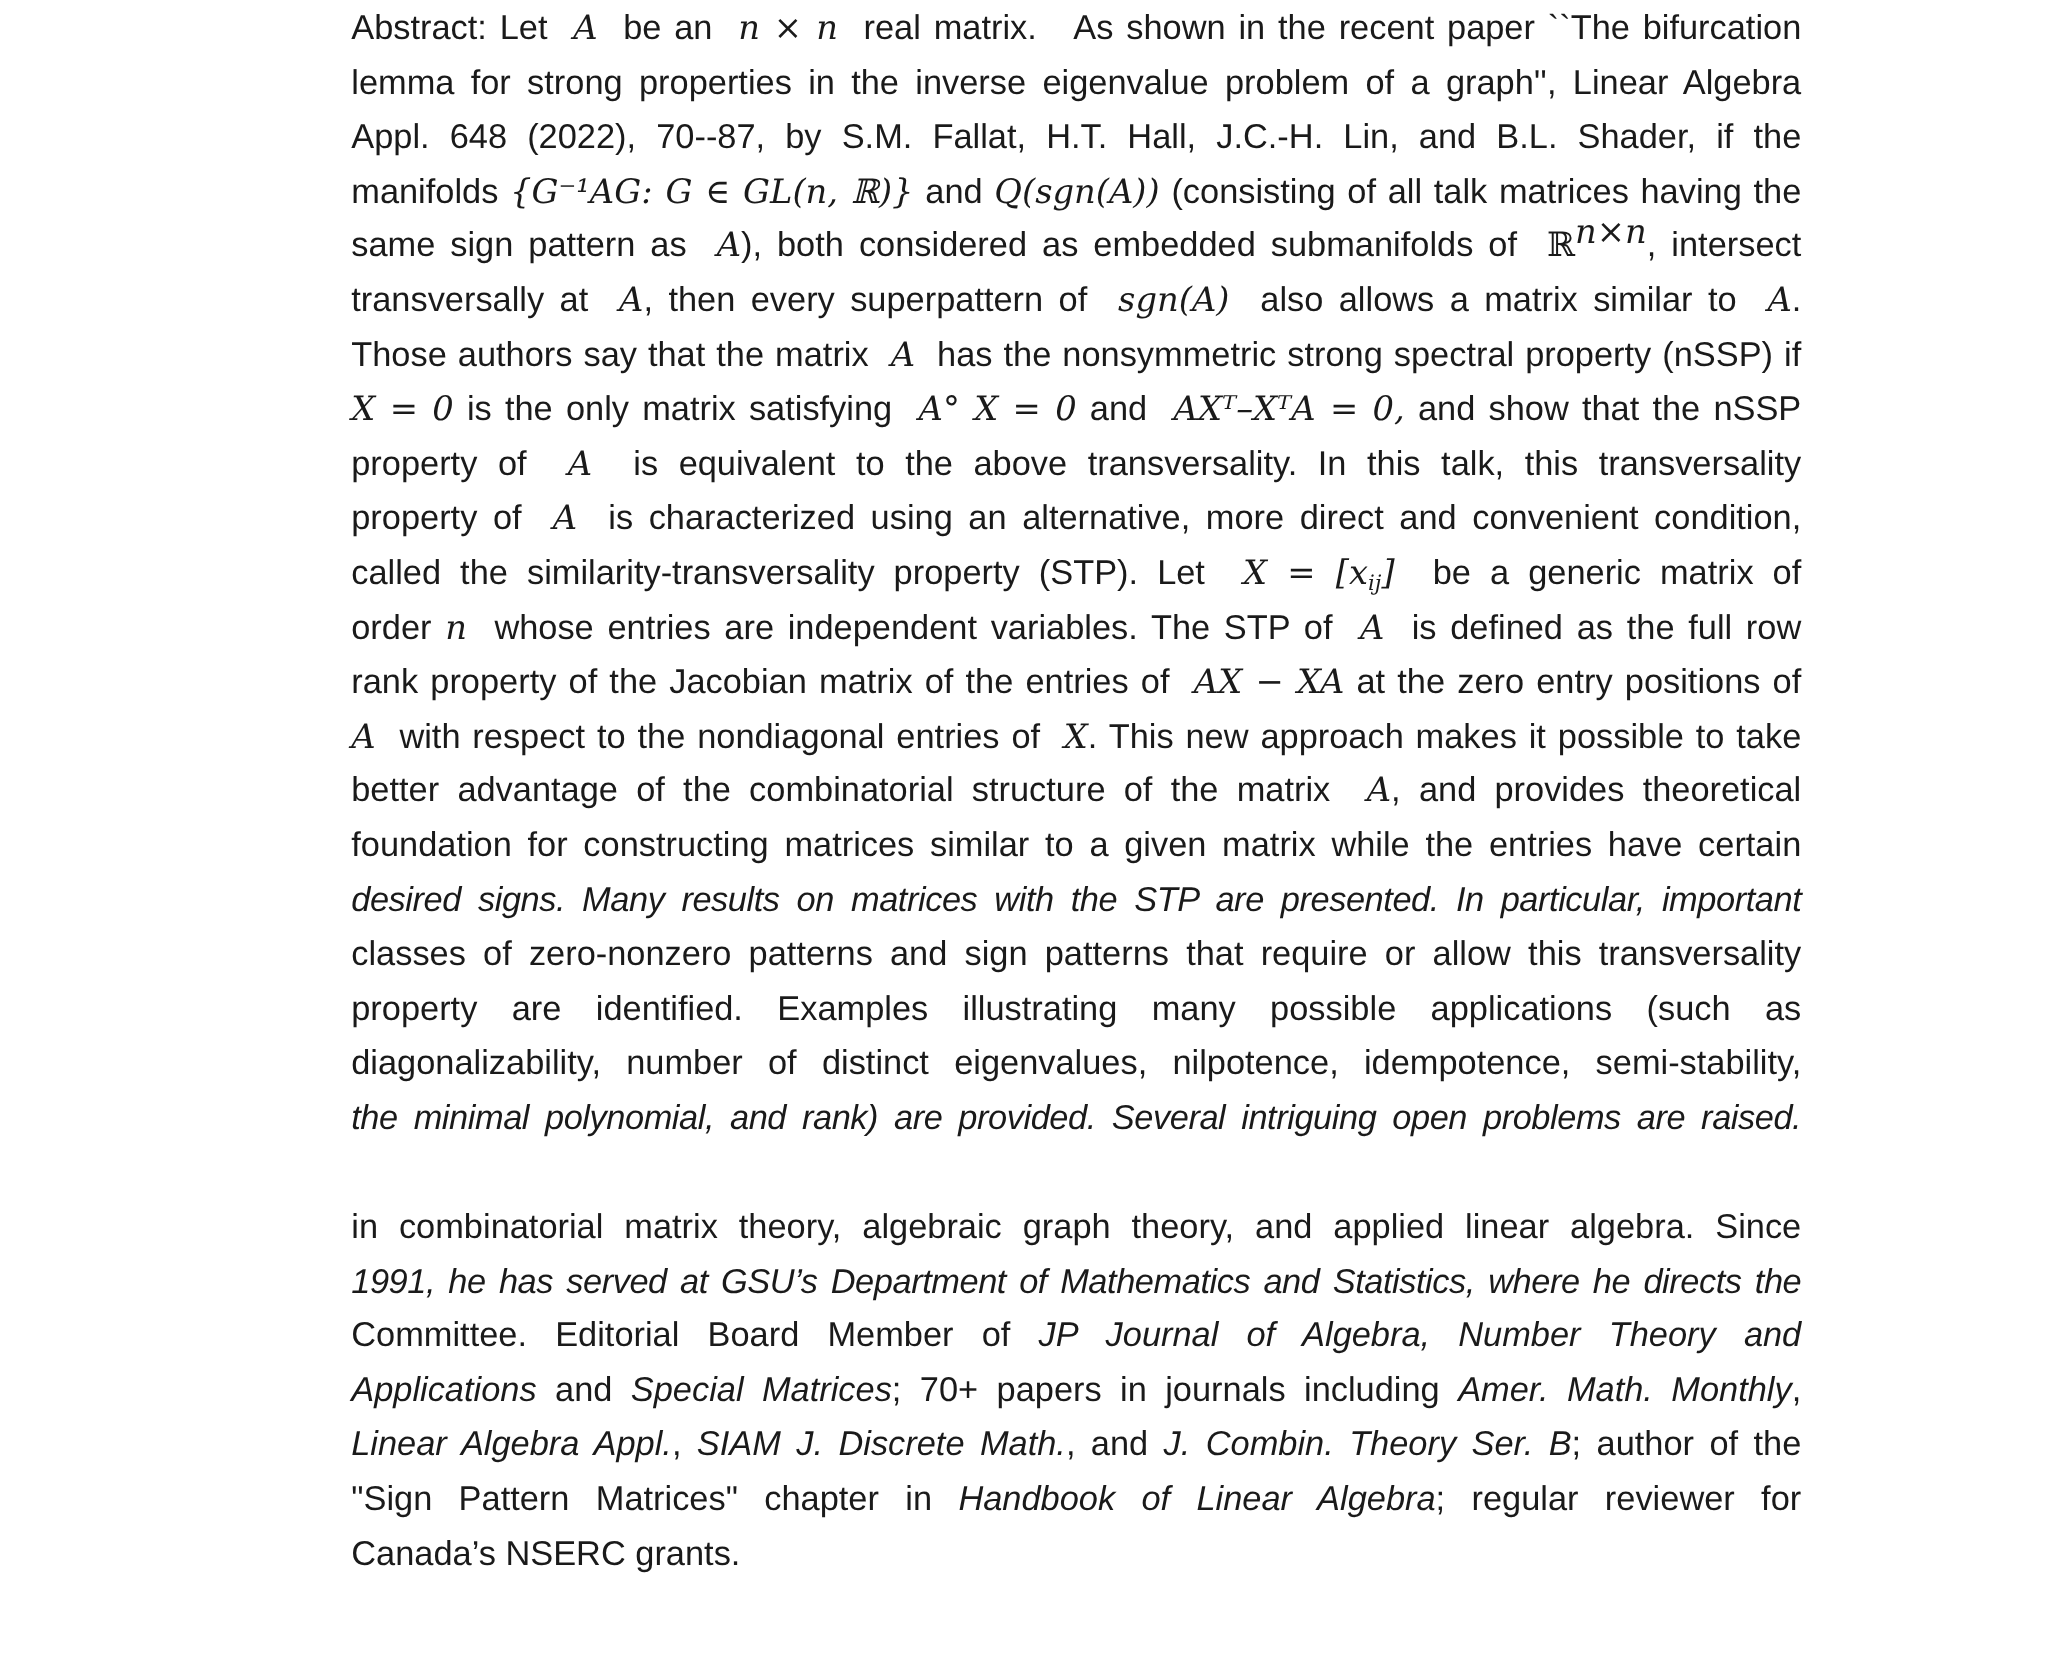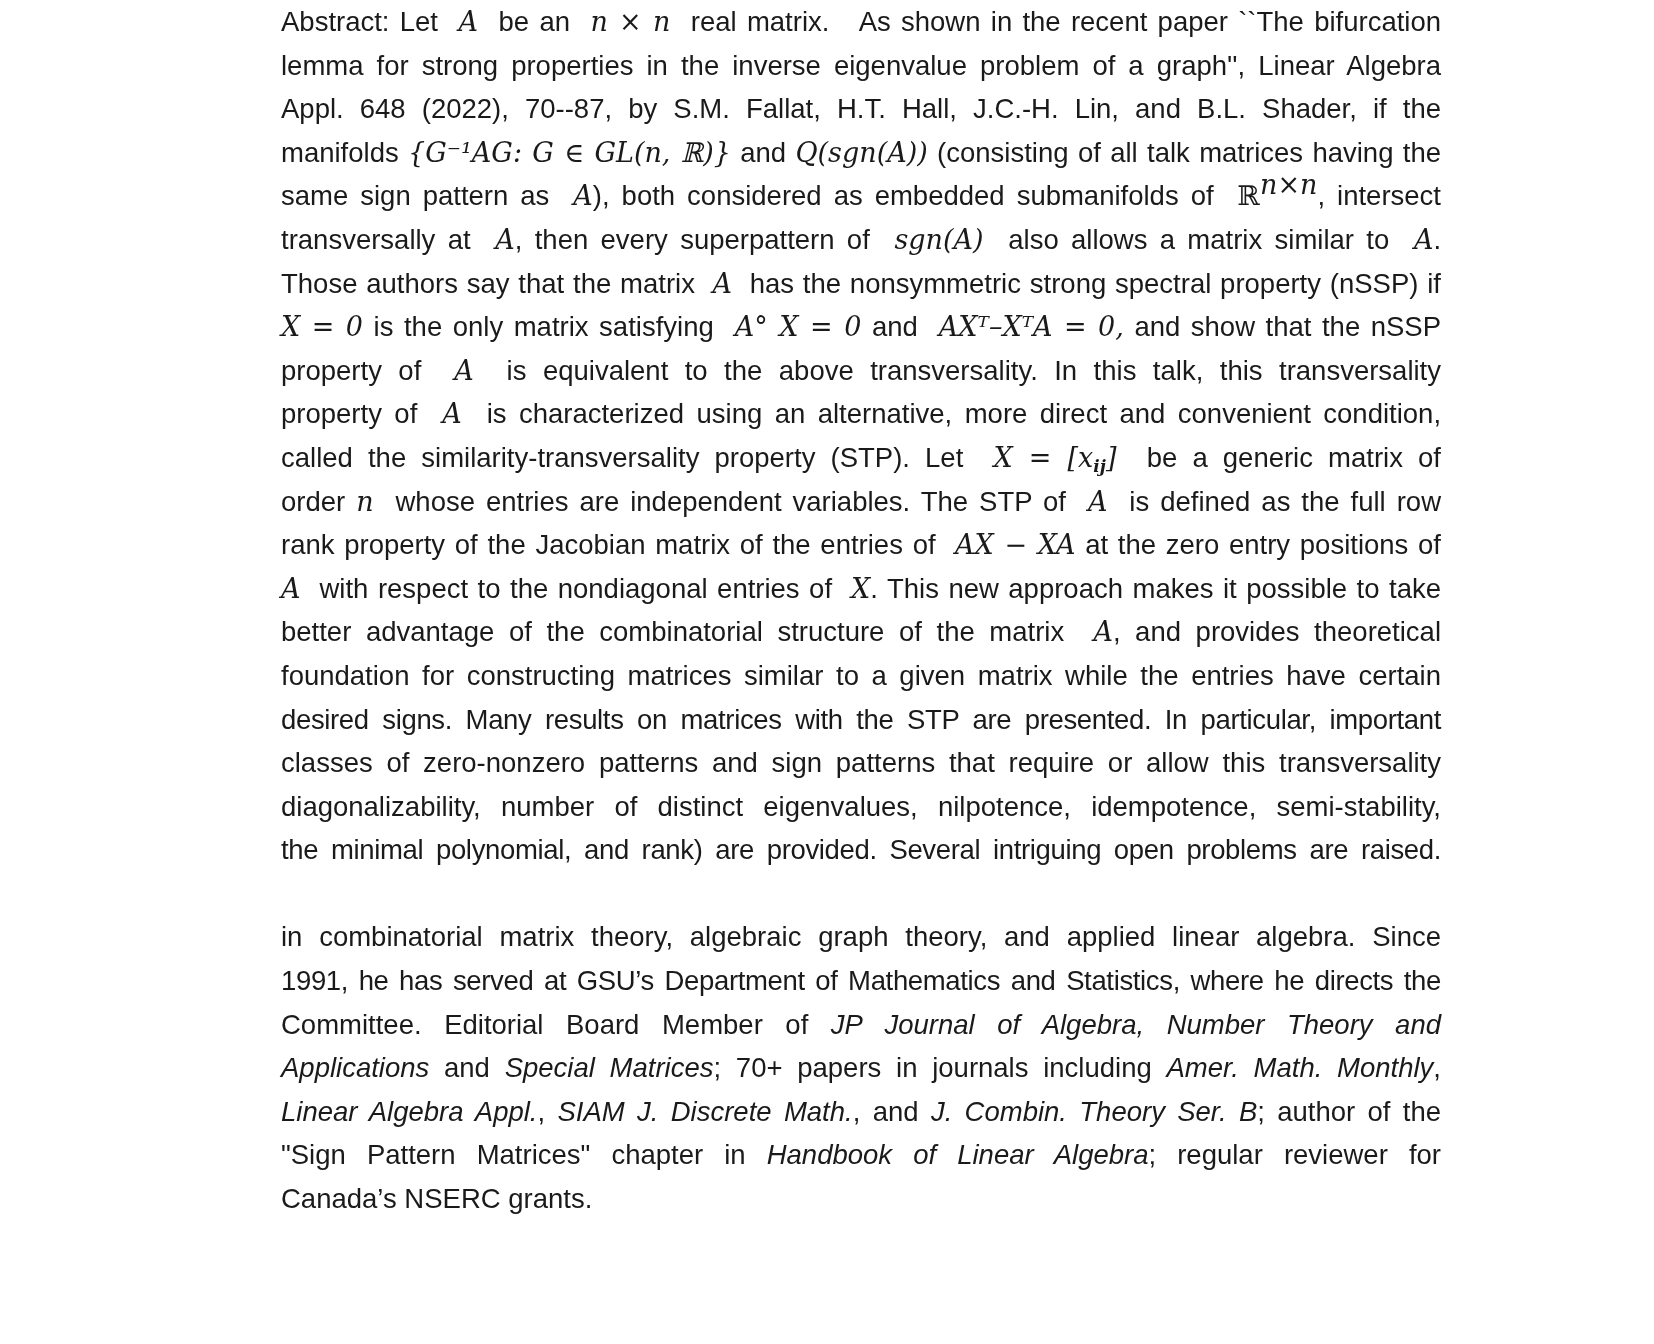--- a/index.html
+++ b/index.html
@@ -7,25 +7,25 @@
   .page {
     position: absolute; left: 251px; top: 0; width: 1160px;
     font-family: "Liberation Sans", "DejaVu Sans", sans-serif;
     font-size: 27.5px; color: #1a1a1a;
   }
   .line {
     height: 43.6px; line-height: 43.6px; white-space: nowrap;
     text-align: justify; text-align-last: justify; width: 1160px; overflow: visible; margin-left: 30px;
   }
   .line.last { text-align-last: left; }
-  .line.tight { letter-spacing: -0.35px; }
+  .line.tight { letter-spacing: -0.35px; font-style: italic; }
   .m { font-family: "DejaVu Serif", "Liberation Serif", serif; font-style: italic; font-size: 27px; }
   .mr { font-family: "DejaVu Serif", "Liberation Serif", serif; font-size: 27px; }
   sup { font-size: 17px; line-height: 0; vertical-align: 11px; }
-  sub { font-size: 17px; line-height: 0; vertical-align: -5px; font-weight: bold; }
+  sub { font-size: 17px; line-height: 0; vertical-align: -5px; }
   i.j { font-style: italic; }
   .gap { height: 43.6px; }
 </style>
 </head>
 <body>
 
 <div class="page">
   <div>
     <div class="line"><span>Abstract:</span> <span>Let</span>&nbsp; <span class="m">A</span>&nbsp; <span>be an</span>&nbsp; <span class="m">n × n</span>&nbsp; <span>real matrix.</span>&nbsp;&nbsp; <span>As shown in the recent paper ``The bifurcation</span></div>
     <div class="line">lemma for strong properties in the inverse eigenvalue problem of a graph'', Linear Algebra</div>
@@ -38,20 +38,21 @@
     <div class="line"><span>property of</span>&nbsp; <span class="m">A</span>&nbsp; <span>is equivalent to the above transversality.   In this talk, this transversality</span></div>
     <div class="line"><span>property of</span>&nbsp; <span class="m">A</span>&nbsp; <span>is characterized using an alternative, more direct and convenient condition,</span></div>
     <div class="line"><span>called the similarity-transversality property (STP).   Let</span>&nbsp; <span class="m"><span>X = [x</span><sub>ij</sub><span>]</span></span>&nbsp; <span>be a generic matrix of</span></div>
     <div class="line"><span>order</span> <span class="m">n</span>&nbsp; <span>whose entries are independent variables. The STP of</span>&nbsp; <span class="m">A</span>&nbsp; <span>is defined as the full row</span></div>
     <div class="line"><span>rank property of the Jacobian matrix of the entries of</span>&nbsp; <span class="m">AX − XA</span> <span>at the zero entry positions of</span></div>
     <div class="line"><span class="m">A</span>&nbsp; <span>with respect to the nondiagonal entries of</span>&nbsp; <span class="m">X</span><span>. This new approach makes it possible to take</span></div>
     <div class="line"><span>better advantage of the combinatorial structure of the matrix</span>&nbsp; <span class="m">A</span><span>, and provides theoretical</span></div>
     <div class="line">foundation for constructing matrices similar to a given matrix while the entries have certain</div>
     <div class="line tight">desired signs. Many results on matrices with the STP are presented. In particular, important</div>
     <div class="line">classes of zero-nonzero patterns and sign patterns that require or allow this transversality</div>
+    <div class="line">property are identified. Examples illustrating many possible applications (such as</div>
     <div class="line">diagonalizability, number of distinct eigenvalues, nilpotence, idempotence, semi-stability,</div>
     <div class="line tight">the minimal polynomial, and rank) are provided. Several intriguing open problems are raised.</div>
   </div>
 
   <div class="gap"></div>
 
   <div>
     <div class="line">in combinatorial matrix theory, algebraic graph theory, and applied linear algebra. Since</div>
     <div class="line tight">1991, he has served at GSU’s Department of Mathematics and Statistics, where he directs the</div>
     <div class="line"><span>Committee. Editorial Board Member of</span> <i class="j">JP Journal of Algebra, Number Theory and</i></div>

